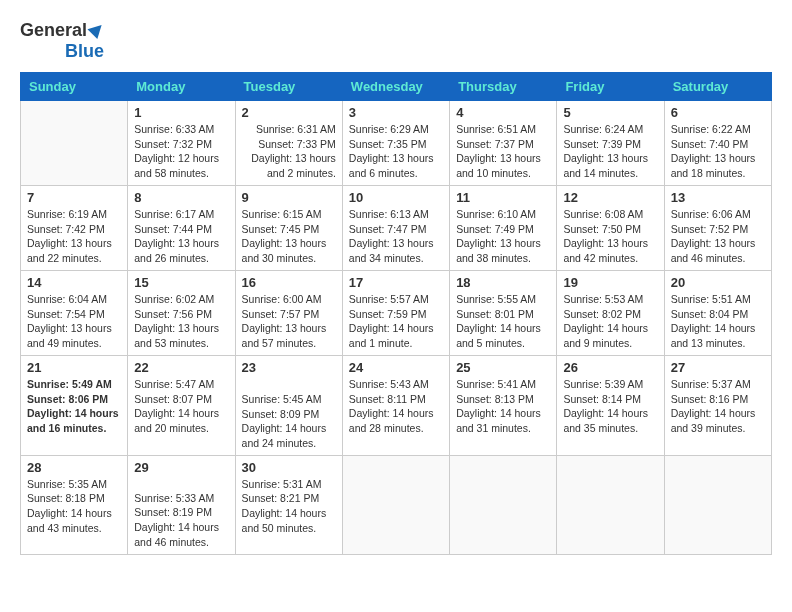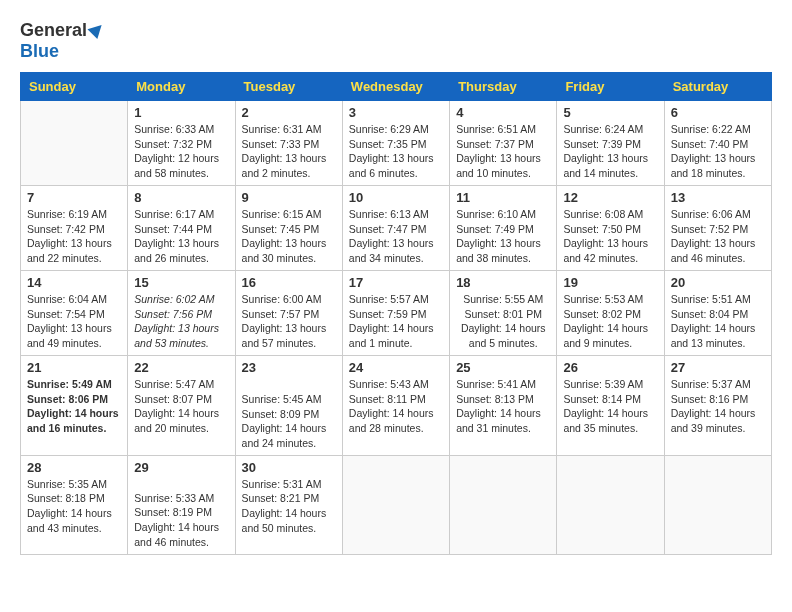--- a/index.html
+++ b/index.html
@@ -12,21 +12,21 @@
     }
     .header {
       display: flex;
       justify-content: space-between;
       align-items: flex-start;
       margin-bottom: 10px;
     }
     .logo {
       display: flex;
       flex-direction: column;
-      align-items: flex-start;
+      align-items: flex-end;
     }
     .logo-row {
       display: flex;
       align-items: center;
     }
     .title-block {
       text-align: right;
     }
     .month-year {
       font-size: 36px;
@@ -37,21 +37,21 @@
       font-size: 16px;
       color: #555;
     }
     .calendar {
       width: 100%;
       border-collapse: collapse;
       font-size: 11px;
     }
     .calendar th {
       background: #1565c0;
-      color: #fde047;
+      color: #5eead4;
       text-align: left;
       padding: 6px 8px;
       font-size: 13px;
       font-weight: bold;
       border: 1px solid #1565c0;
     }
     .calendar td {
       border: 1px solid #ccc;
       vertical-align: top;
       padding: 4px 6px;
@@ -113,21 +113,21 @@
         <td class="empty"></td>
         <td>
           <div class="day-num">1</div>
           <div class="day-info" style="white-space: pre-line;">Sunrise: 6:33 AM
 Sunset: 7:32 PM
 Daylight: 12 hours
 and 58 minutes.</div>
         </td>
         <td>
           <div class="day-num">2</div>
-          <div class="day-info" style="white-space: pre-line;">Sunrise: 6:31 AM
+          <div class="day-info" style="white-space: pre-line; text-align: right;">Sunrise: 6:31 AM
 Sunset: 7:33 PM
 Daylight: 13 hours
 and 2 minutes.</div>
         </td>
         <td>
           <div class="day-num">3</div>
           <div class="day-info" style="white-space: pre-line;">Sunrise: 6:29 AM
 Sunset: 7:35 PM
 Daylight: 13 hours
 and 6 minutes.</div>
@@ -208,42 +208,42 @@
       <tr class="week-row">
         <td>
           <div class="day-num">14</div>
           <div class="day-info" style="white-space: pre-line;">Sunrise: 6:04 AM
 Sunset: 7:54 PM
 Daylight: 13 hours
 and 49 minutes.</div>
         </td>
         <td>
           <div class="day-num">15</div>
-          <div class="day-info" style="white-space: pre-line; font-style: italic;">Sunrise: 6:02 AM
+          <div class="day-info" style="white-space: pre-line;">Sunrise: 6:02 AM
 Sunset: 7:56 PM
 Daylight: 13 hours
 and 53 minutes.</div>
         </td>
         <td>
           <div class="day-num">16</div>
           <div class="day-info" style="white-space: pre-line;">Sunrise: 6:00 AM
 Sunset: 7:57 PM
 Daylight: 13 hours
 and 57 minutes.</div>
         </td>
         <td>
           <div class="day-num">17</div>
           <div class="day-info" style="white-space: pre-line;">Sunrise: 5:57 AM
 Sunset: 7:59 PM
 Daylight: 14 hours
 and 1 minute.</div>
         </td>
         <td>
           <div class="day-num">18</div>
-          <div class="day-info" style="white-space: pre-line; text-align: center;">Sunrise: 5:55 AM
+          <div class="day-info" style="white-space: pre-line;">Sunrise: 5:55 AM
 Sunset: 8:01 PM
 Daylight: 14 hours
 and 5 minutes.</div>
         </td>
         <td>
           <div class="day-num">19</div>
           <div class="day-info" style="white-space: pre-line;">Sunrise: 5:53 AM
 Sunset: 8:02 PM
 Daylight: 14 hours
 and 9 minutes.</div>

